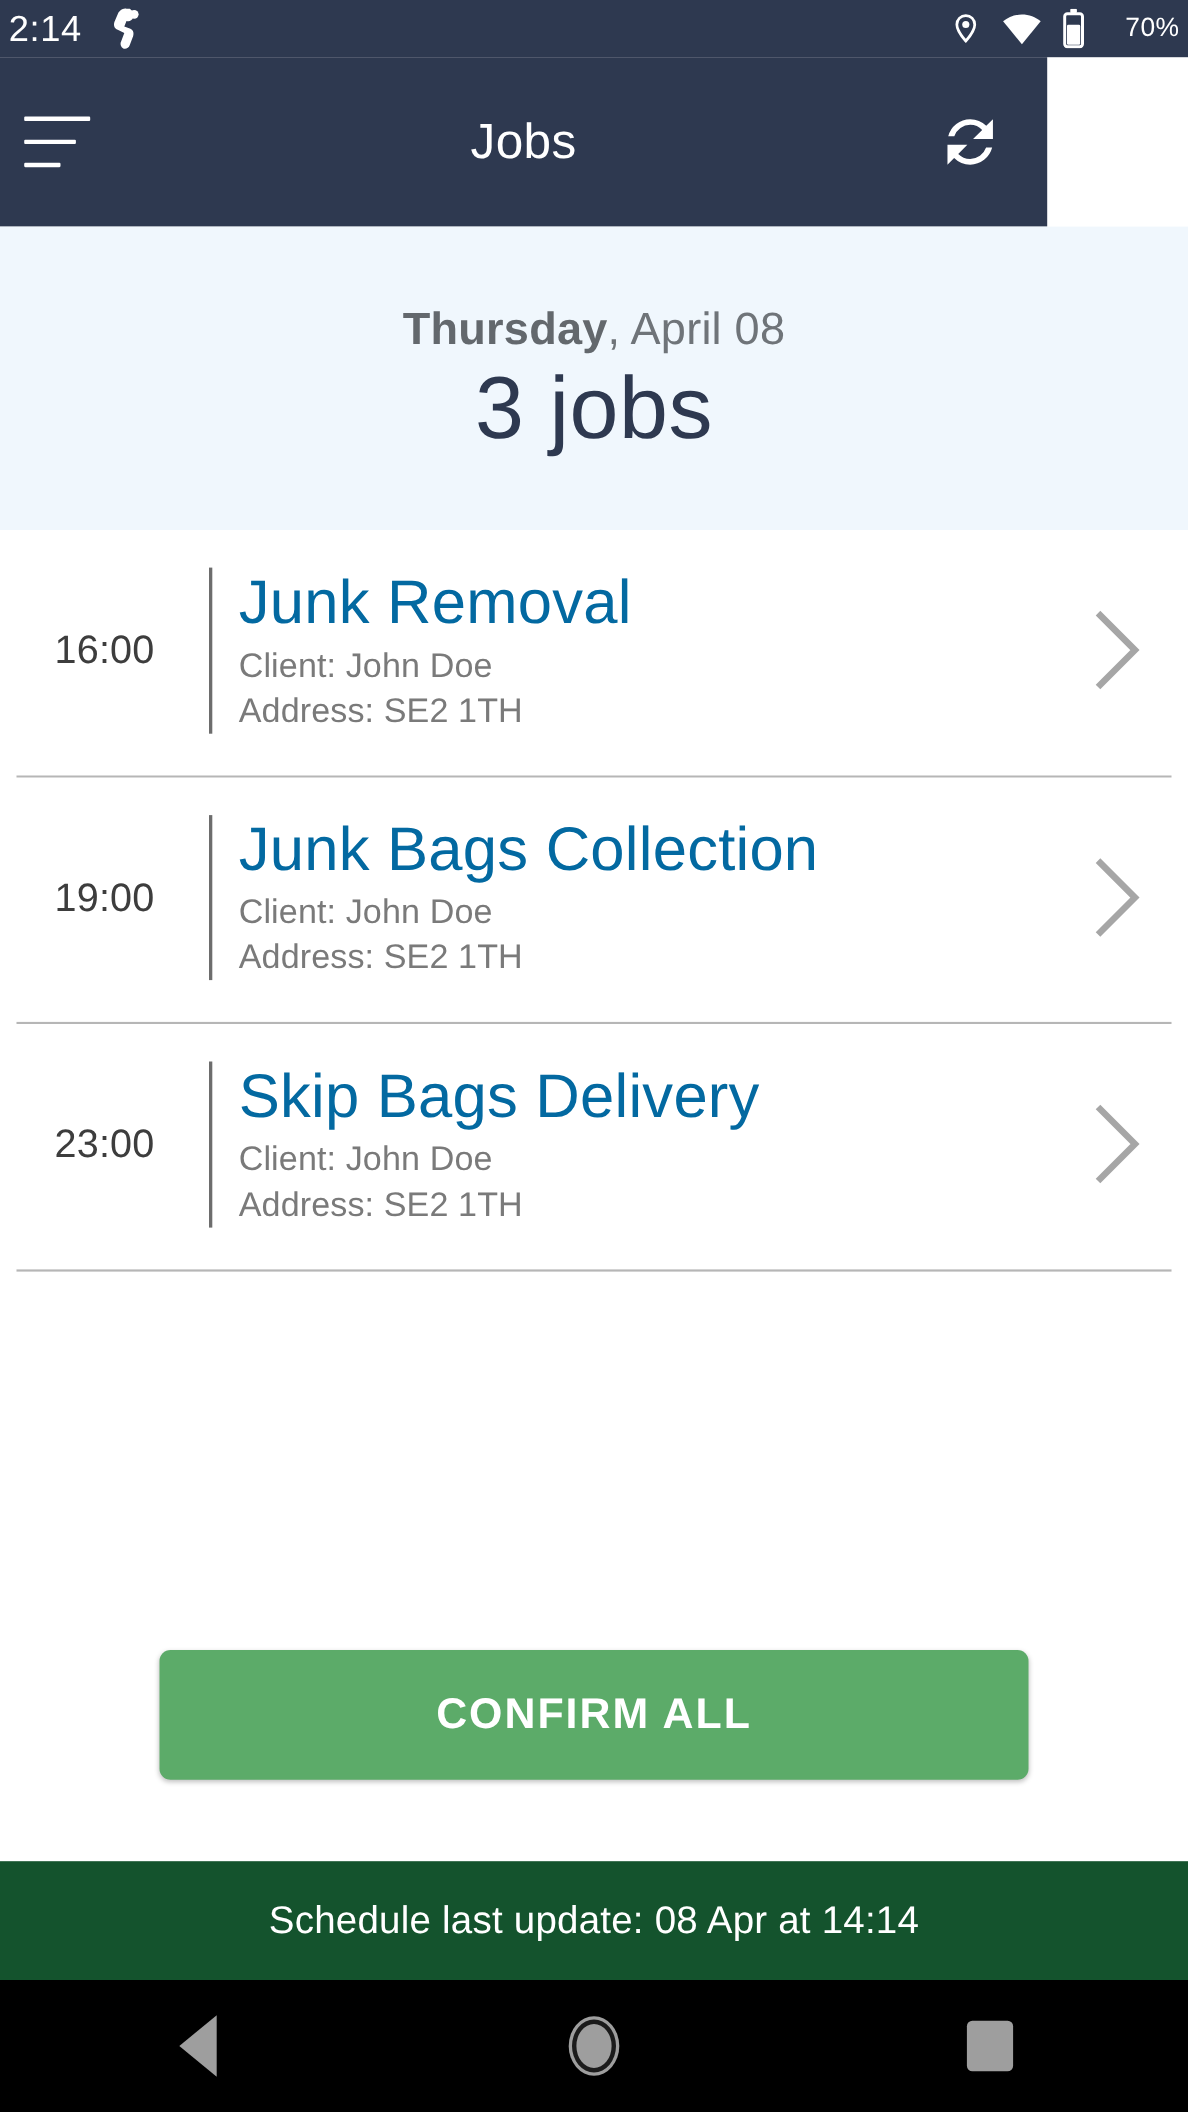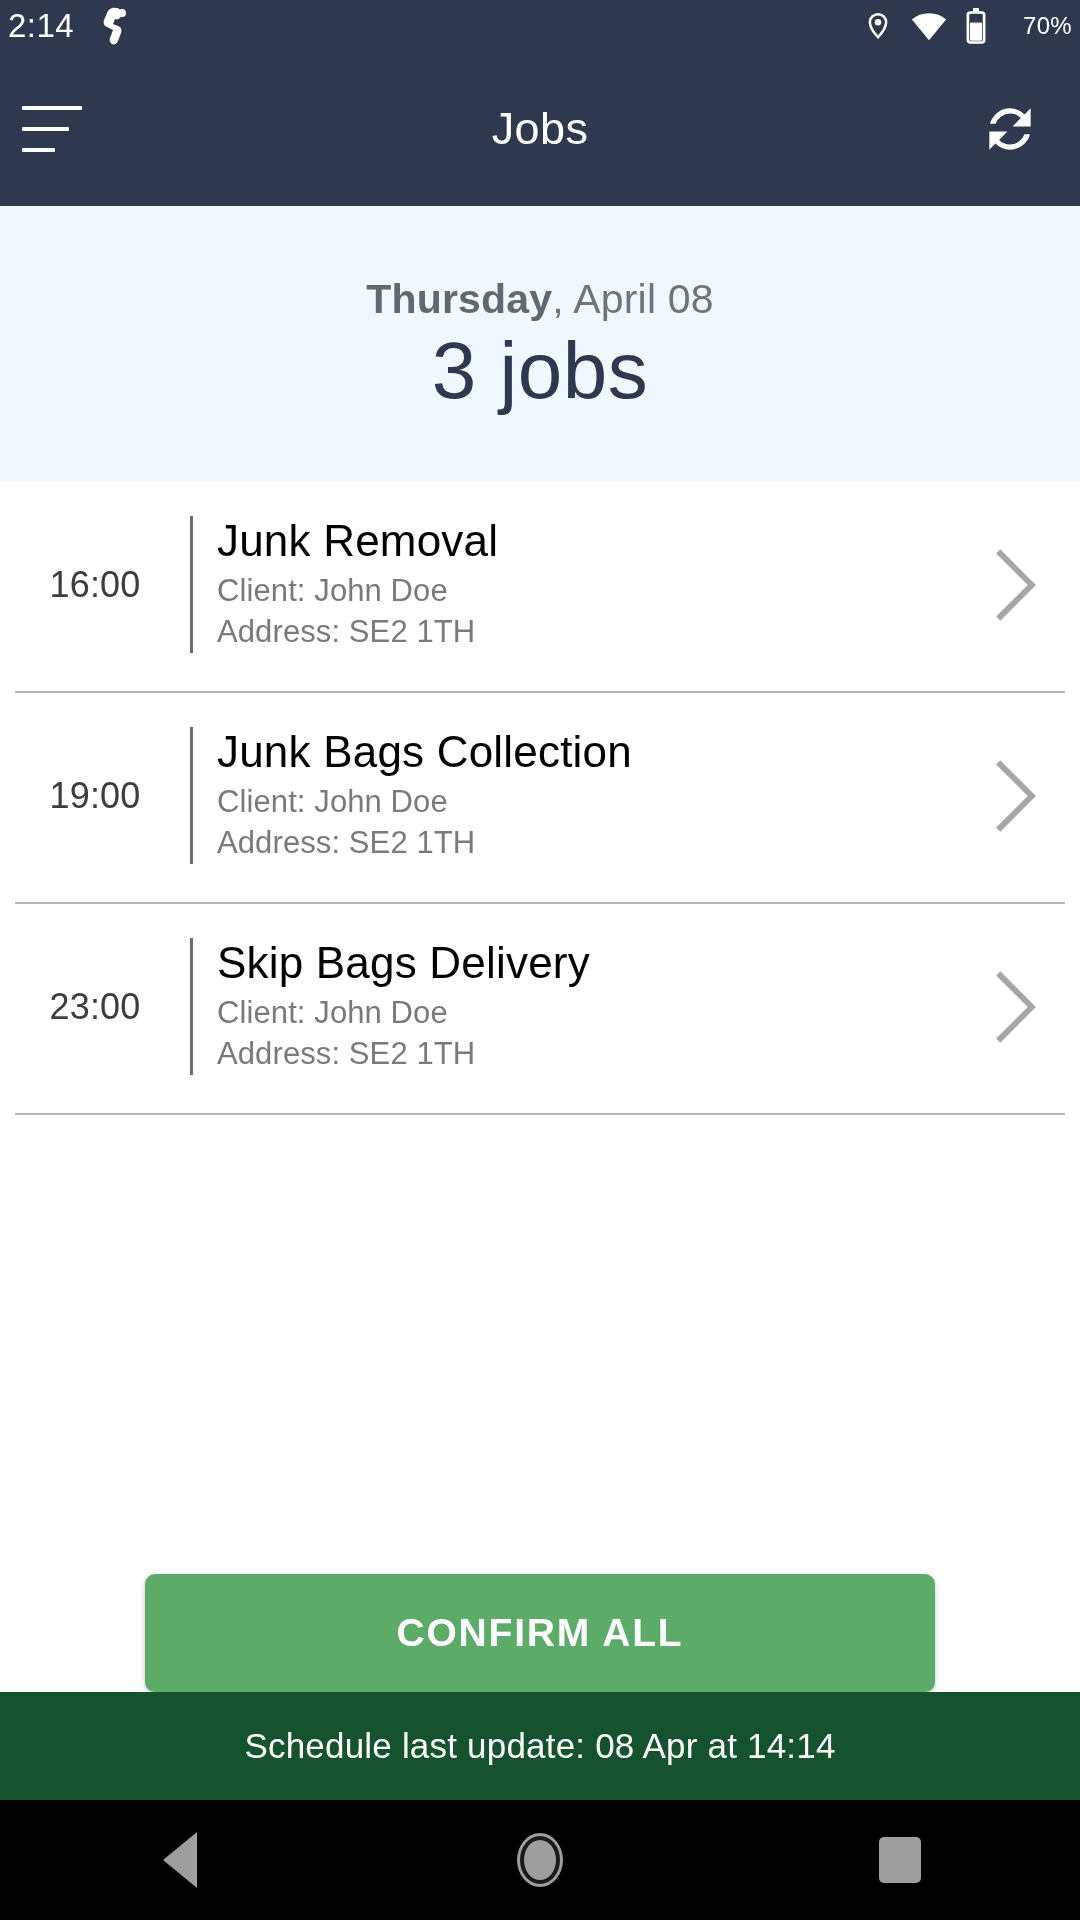--- a/index.html
+++ b/index.html
@@ -19,21 +19,21 @@
   }
   .sb-time { font-size:33px; letter-spacing:0.5px; }
   .sb-appicon { margin-left:24px; width:34px; height:40px; position:relative; }
   .sb-appicon svg { display:block; }
   .sb-right { margin-left:auto; display:flex; align-items:center; gap:18px; }
   .sb-right svg { display:block; }
   .sb-batt { font-size:24px; letter-spacing:0.3px; margin-left:18px; }
 
   
   .appbar {
-    position:absolute; top:52px; left:0; width:1080px; height:154px;
+    position:absolute; top:52px; left:0; width:952px; height:154px;
     background:#2e3950; display:flex; align-items:center;
   }
   .hamburger {
     position:absolute; left:22px; top:50%; transform:translateY(-50%);
     width:70px; height:56px; display:flex; flex-direction:column;
     justify-content:center; gap:17px; cursor:pointer;
   }
   .hamburger i { display:block; height:4px; background:#fff; border-radius:1px; }
   .hamburger i:nth-child(1){ width:60px; }
   .hamburger i:nth-child(2){ width:47px; }
@@ -67,35 +67,35 @@
     position:relative; display:flex; align-items:center;
     padding:34px 0 38px 0; min-height:176px; cursor:pointer; background:#fff;
   }
   .job-time {
     width:190px; flex:0 0 190px; text-align:center;
     font-size:36px; color:#3d3d3d; letter-spacing:0.2px;
   }
   .job-bar { width:3px; align-self:stretch; background:#6d6d6d; flex:0 0 3px; }
   .job-body { flex:1 1 auto; padding-left:24px; }
   .job-title {
-    font-size:44px; color:#000000; font-weight:400;
+    font-size:56px; color:#0369a1; font-weight:400;
     letter-spacing:0.2px; line-height:1.12; margin-bottom:6px;
   }
   .job-meta {
     font-size:31px; color:#7a7a7a; line-height:1.32; letter-spacing:0.1px;
   }
   .job-chevron {
     flex:0 0 130px; width:130px; display:flex;
     align-items:center; justify-content:center;
   }
   .divider { height:2px; background:#a9a9a9; margin:0 15px; opacity:0.85; }
 
   
   .confirm-wrap {
-    position:absolute; left:0; right:0; top:1574px;
+    position:absolute; left:0; right:0; top:1500px;
     display:flex; justify-content:center;
   }
   .confirm-btn {
     width:790px; height:118px; background:#5cab69; border:none;
     border-radius:10px; color:#fff; font-size:39px; font-weight:700;
     letter-spacing:1.8px; cursor:pointer;
     box-shadow:0 2px 5px rgba(0,0,0,0.25);
     font-family:"Liberation Sans", sans-serif;
   }
 

